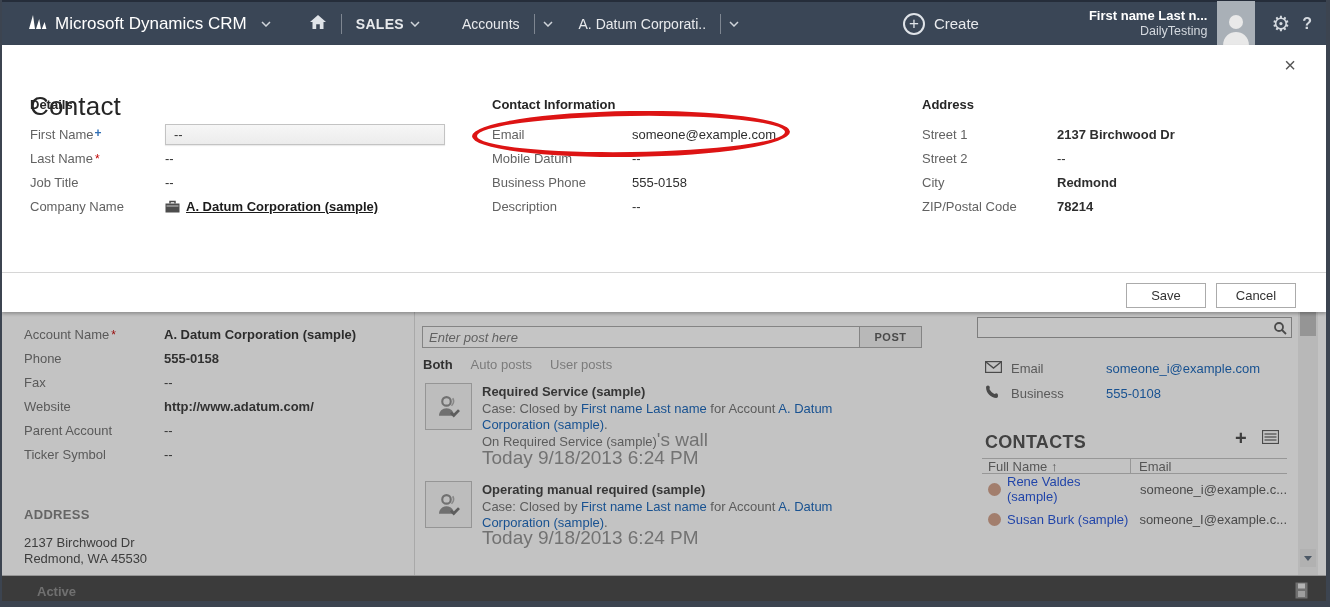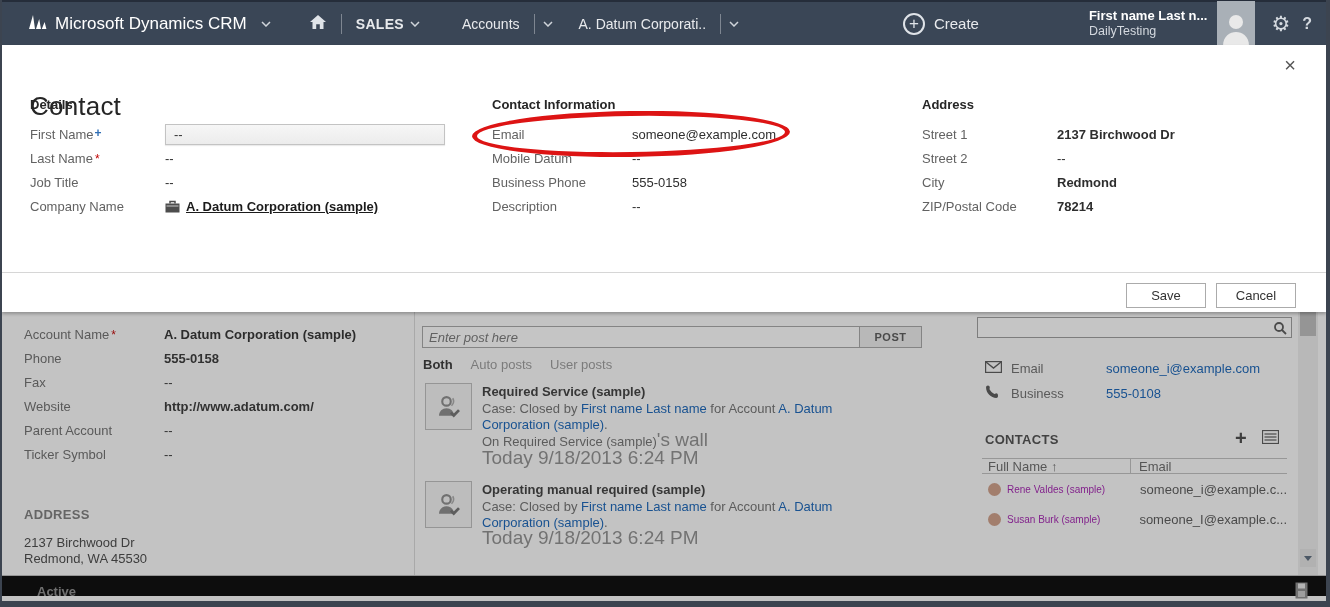--- a/index.html
+++ b/index.html
@@ -14,21 +14,21 @@
   .chev { display:inline-block; margin-left:6px; }
   .chev svg { display:block; }
   .nav-home { margin-left:38px; display:flex; align-items:center; }
   .nav-sep { width:1px; height:20px; background:rgba(255,255,255,.35); margin:0 14px; }
   .nav-item { display:flex; align-items:center; font-size:14px; color:#e8eaed; cursor:default; }
   .nav-item.bold { font-weight:bold; font-size:14px; letter-spacing:.3px; }
   .nav-right { margin-left:auto; display:flex; align-items:center; height:45px; }
   .create-btn { display:flex; align-items:center; gap:9px; font-size:15px; color:#e8eaed; margin-right:110px; }
   .create-circle { width:22px; height:22px; border:2px solid #dfe3e8; border-radius:50%;
                    display:flex; align-items:center; justify-content:center; font-size:17px; line-height:1; color:#dfe3e8; }
-  .user-block { text-align:left; margin-right:10px; line-height:1.25; }
+  .user-block { text-align:right; margin-right:10px; line-height:1.25; }
   .user-name { font-size:13px; font-weight:bold; color:#fff; }
   .user-org  { font-size:12.5px; color:#d4d9df; }
   .avatar-box { width:38px; height:45px; background:#a9b0b7; display:flex; align-items:flex-end; justify-content:center; }
   .gear { font-size:21px; color:#d4d9df; margin:0 12px 0 16px; }
   .help { font-size:16px; font-weight:bold; color:#d4d9df; margin-right:14px; }
 
   
   .bg { position:absolute; top:312px; left:0; right:0; height:295px; background:#fdfdfd; }
   .bg .dim { position:absolute; inset:0; background:rgba(48,48,48,0.28); pointer-events:none; z-index:30; }
   .bg-divider-v { position:absolute; left:412px; top:0; width:1px; height:263px; background:#d9d9d9; }
@@ -63,40 +63,40 @@
   .post-gray { font-size:19px; color:#8d8d8d; line-height:15.5px; }
 
   .bg-right { position:absolute; left:975px; top:0; width:320px; }
   .search-box { position:absolute; left:0; top:5px; width:315px; height:21px; border:1px solid #9b9b9b; background:#fff; }
   .search-box input { position:absolute; inset:0; border:none; background:transparent; font-family:inherit; font-size:13px; padding:0 24px 0 6px; }
   .search-glass { position:absolute; right:3px; top:2px; }
   .sum-row { position:absolute; left:8px; display:flex; align-items:center; }
   .sum-row .ic { width:26px; }
   .sum-row .lab { width:70px; font-size:13px; color:#6b6b6b; }
   .sum-row .val { font-size:13px; margin-left:25px; }
-  .contacts-hdr { position:absolute; left:8px; top:120px; font-size:13px; font-weight:bold; color:#4a4a4a; letter-spacing:.3px; }
+  .contacts-hdr { position:absolute; left:8px; top:120px; font-size:18px; font-weight:bold; color:#4a4a4a; letter-spacing:.3px; }
   .contacts-plus { position:absolute; left:258px; top:116px; font-size:20px; font-weight:bold; color:#444; line-height:1; }
   .contacts-grid-icon { position:absolute; left:285px; top:118px; }
   .ctable { position:absolute; left:5px; top:146px; width:305px; }
   .ct-head { display:flex; align-items:center; height:16px; border-top:1px solid #c0c0c0; border-bottom:1px solid #c0c0c0; }
   .ct-head .c1 { width:148px; padding-left:6px; font-size:13px; color:#666; }
   .ct-head .cd { width:1px; height:14px; background:#c0c0c0; }
   .ct-head .c2 { padding-left:8px; font-size:13px; color:#666; }
   .ct-row { display:flex; align-items:center; height:30px; }
   .ct-row .dot { width:13px; height:13px; border-radius:50%; background:#cf9d86; margin:0 6px 0 6px; flex-shrink:0; }
-  .ct-row .nm { width:129px; font-size:10px; color:#a21caf; }
+  .ct-row .nm { width:129px; font-size:13px; color:#1d4ed8; }
   .ct-row .em { padding-left:9px; font-size:13px; color:#555; }
 
   .bg-scroll { position:absolute; right:8px; top:0; width:20px; height:263px; background:#ededed; }
   .bg-scroll .thumb { position:absolute; top:0; left:2px; width:16px; height:24px; background:#bdbdbd; }
   .bg-scroll .sb-btn { position:absolute; bottom:8px; left:2px; width:16px; height:18px; background:#e3e3e3;
                         display:flex; align-items:center; justify-content:center; }
   .tri-down { width:0; height:0; border-left:4px solid transparent; border-right:4px solid transparent; border-top:5px solid #57677a; }
 
-  .active-bar { position:absolute; left:0; right:0; top:263px; height:21px; background:#000000; border-top:1px solid #bdbdbd; }
+  .active-bar { position:absolute; left:0; right:0; top:263px; height:32px; background:#404040; border-top:1px solid #bdbdbd; }
   .active-txt { position:absolute; left:35px; top:8px; font-size:13px; font-weight:bold; color:#8a8a8a; }
   .save-disk { position:absolute; right:18px; top:6px; }
 
   
   .overlay { position:absolute; top:45px; left:0; right:0; height:267px; background:#fff; z-index:40;
              box-shadow:0 2px 3px rgba(0,0,0,.25); }
   .ov-title { position:absolute; left:28px; top:46px; font-size:26px; font-weight:300; color:#262626; letter-spacing:.2px; }
   .ov-close { position:absolute; right:30px; top:10px; font-size:20px; color:#555; cursor:default; line-height:1; }
   .osection { position:absolute; top:52px; }
   .osec-hdr { font-size:13px; font-weight:bold; color:#262626; }

